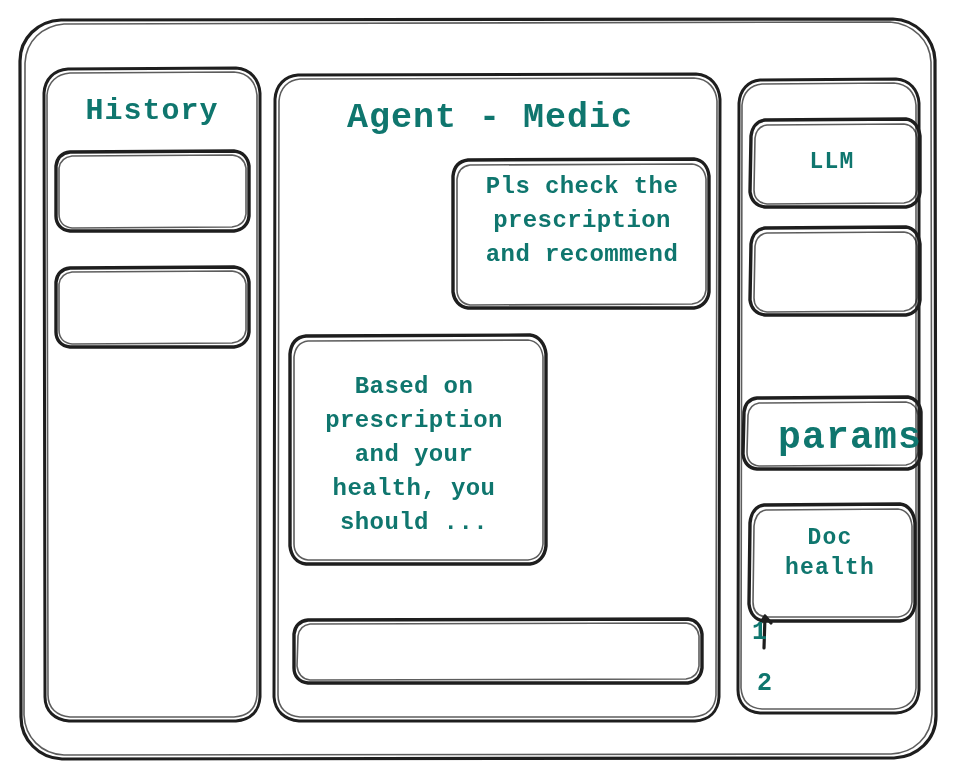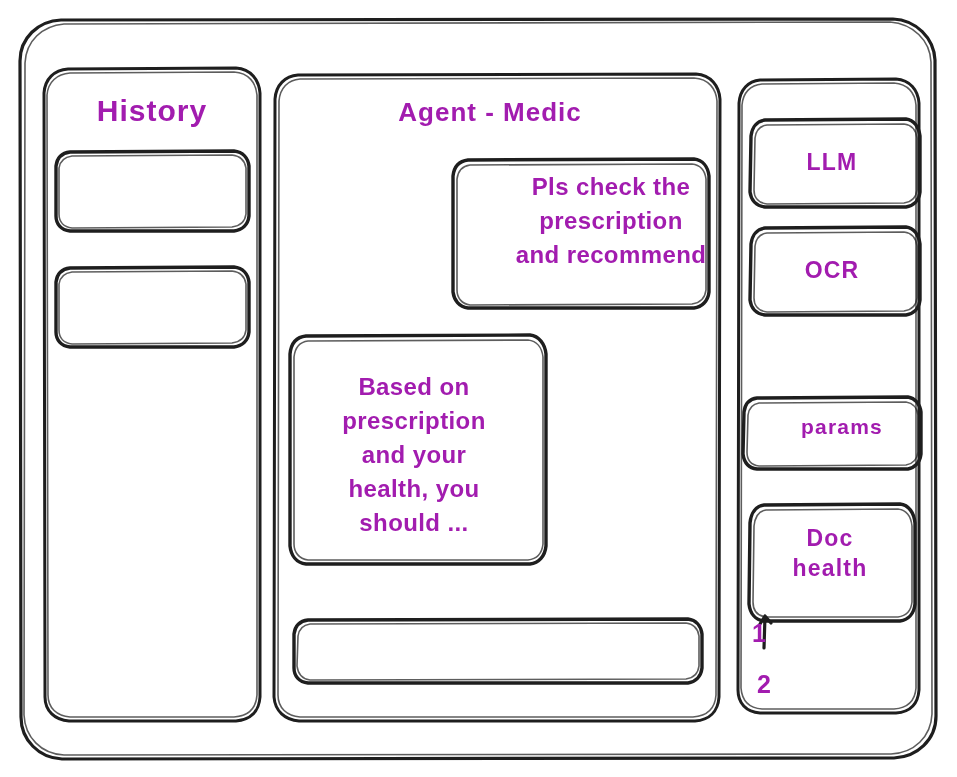--- a/index.html
+++ b/index.html
@@ -36,57 +36,57 @@
     stroke-linejoin: round;
   }
   .s-outer   { stroke-width: 3.2; }
   .s-panel   { stroke-width: 3.0; }
   .s-box     { stroke-width: 3.4; }
   .s-ghost   { stroke-width: 1.6; opacity: .72; }
 
   
   .txt {
     position: absolute;
-    color: #a21caf;
-    font-family: Liberation Sans, sans-serif;
+    color: #0f766e;
+    font-family: Liberation Mono, monospace;
     font-weight: 600;
     letter-spacing: .5px;
     white-space: pre-line;
     text-align: center;
     line-height: 1.28;
     -webkit-font-smoothing: antialiased;
   }
 
   .panel-title {
     font-size: 30px;
     font-weight: 700;
     letter-spacing: 1px;
   }
 
   #history-title   { left: 56px;  top: 92px;  width: 192px; }
-  #agent-title     { left: 290px; top: 96px;  width: 400px; font-size: 26px; }
+  #agent-title     { left: 290px; top: 96px;  width: 400px; font-size: 35px; }
 
   .bubble-text {
     font-size: 24px;
     font-weight: 600;
     letter-spacing: .4px;
     line-height: 1.42;
   }
-  #bubble-user-text  { left: 458px; top: 170px; width: 248px; padding-left: 29px; }
+  #bubble-user-text  { left: 458px; top: 170px; width: 248px; }
   #bubble-agent-text { left: 300px; top: 348px; width: 228px; margin-top: 22px; }
 
   .chip-text {
     font-size: 23px;
     font-weight: 700;
     letter-spacing: 1.2px;
     line-height: 1.30;
   }
   #chip-llm-text     { left: 754px; top: 148px; width: 156px; }
   #chip-ocr-text     { left: 754px; top: 256px; width: 156px; }
-  #chip-params-text  { left: 746px; top: 413px; width: 192px; font-size: 21px; }
+  #chip-params-text  { left: 746px; top: 413px; width: 192px; font-size: 38px; padding-left: 8px; }
   #chip-doc-text     { left: 750px; top: 524px; width: 160px; }
 
   .num-text {
     font-size: 25px;
     font-weight: 700;
     text-align: left;
   }
   #doc-item-1 { left: 752px; top: 617px; width: 40px; }
   #doc-item-2 { left: 757px; top: 668px; width: 40px; }
 
@@ -224,21 +224,20 @@
 and recommend</div>
 
   <div class="txt bubble-text" id="bubble-agent-text">Based on
 prescription
 and your
 health, you
 should ...</div>
 
   <div class="txt chip-text" id="chip-llm-text">LLM</div>
 
-  <div class="txt chip-text" id="chip-ocr-text">OCR</div>
 
   <div class="txt chip-text" id="chip-params-text">params</div>
 
   <div class="txt chip-text" id="chip-doc-text">Doc
 health</div>
 
   <div class="txt num-text" id="doc-item-1">1</div>
 
   <div class="txt num-text" id="doc-item-2">2</div>
 

